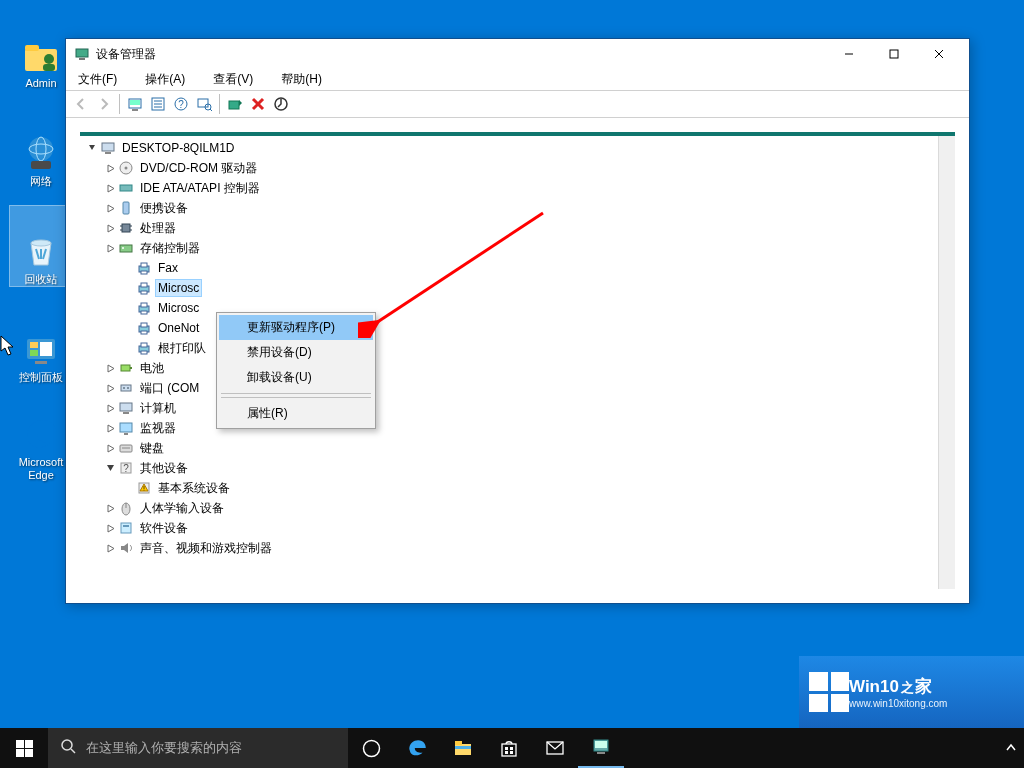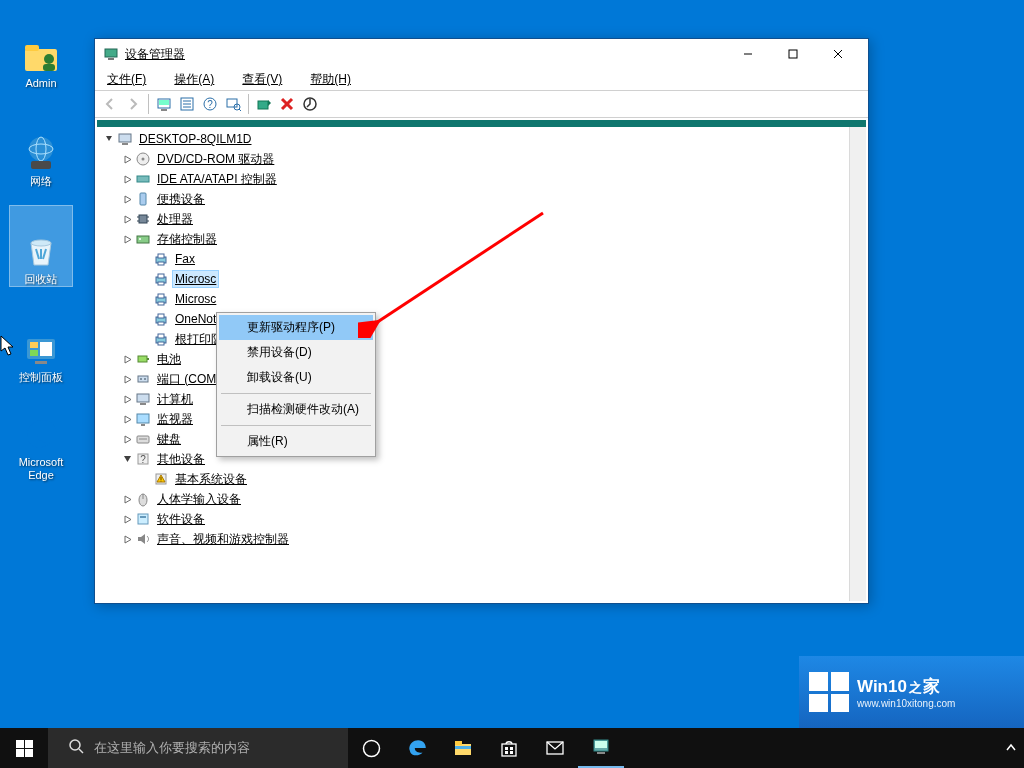--- a/index.html
+++ b/index.html
@@ -6,36 +6,36 @@
 body { width: 1024px; height: 768px; overflow: hidden; background: #0078d7; position: relative; }
 
 
 .desktop-icons { position: absolute; top: 10px; left: 10px; width: 62px; }
 .desktop-icon { width: 62px; height: 80px; display: flex; flex-direction: column; align-items: center; justify-content: flex-end; margin-bottom: 18px; cursor: pointer; }
 .desktop-icon.selected { background: rgba(255,255,255,0.25); outline: 1px solid rgba(255,255,255,0.5); }
 .desktop-icon .ico { width: 40px; height: 40px; display:flex; align-items:center; justify-content:center;}
 .desktop-icon .label { color: #fff; font-size: 11px; text-align: center; margin-top: 2px; text-shadow: 1px 1px 2px rgba(0,0,0,0.6); line-height: 1.2; }
 
 
-.window { position: absolute; left: 94px; top: 38px; width: 775px; height: 566px; background: #fff; border: 1px solid #0f4f8f; box-shadow: 2px 2px 12px rgba(0,0,0,0.25); display:flex; flex-direction:column;text-decoration:underline; }
+.window { position: absolute; left: 65px; top: 38px; width: 905px; height: 566px; background: #fff; border: 1px solid #0f4f8f; box-shadow: 2px 2px 12px rgba(0,0,0,0.25); display:flex; flex-direction:column; }
 .titlebar { height: 30px; display: flex; align-items: center; padding: 0 8px; background: #fff; }
 .titlebar .t-ico { width:16px; height:16px; margin-right:6px; }
 .titlebar .t-text { font-size: 12px; flex: 1; }
 .win-btns { display: flex; }
 .win-btn { width: 45px; height: 29px; display:flex; align-items:center; justify-content:center; font-size:12px; }
 
 .menubar { height: 21px; display:flex; align-items:center; padding: 0 6px; font-size:12px; gap: 16px; }
 .menubar .menu-item { padding: 1px 6px; }
 
 .toolbar { height: 28px; border-top:1px solid #d0d0d0; border-bottom:1px solid #d0d0d0; display:flex; align-items:center; padding: 0 4px; gap: 1px; }
 .toolbar .sep { width:1px; height:20px; background:#c0c0c0; margin:0 3px; }
 .toolbar .tbtn { width: 22px; height: 22px; display:flex; align-items:center; justify-content:center; }
 .toolbar .tbtn.disabled svg { opacity:0.4; }
 
-.client { flex:1; display:flex; border-top:7px solid #0f766e; margin: 2px; }
+.client { flex:1; display:flex; border-top:4px solid #0f766e; margin: 14px; }
 .tree-pane { flex:1; background:#fff; overflow:auto; padding: 2px 0; }
 .scroll-track { width:17px; background:#f0f0f0; border-left:1px solid #dadada; position:relative;}
 
 .tree ul { list-style:none; padding-left:18px; }
 .tree>ul { padding-left:4px; }
 .tree li { position:relative; }
 .node { display:flex; align-items:center; height:20px; font-size:12px; padding-left:2px; white-space:nowrap; }
 .node .expander { width:12px; height:12px; margin-right:2px; display:flex; align-items:center; justify-content:center; color:#6a6a6a; }
 .node .icon { width:16px; height:16px; margin-right:4px; display:flex; align-items:center; justify-content:center; }
 .node .lbl { padding: 1px 2px; }
@@ -47,36 +47,36 @@
 .context-menu .mi { padding: 4px 8px 4px 28px; }
 .context-menu .mi.selected { background:#91c9f7; }
 .context-menu .msep { height:1px; background:#c0c0c0; margin: 3px 2px; }
 
 
 .arrow { position:absolute; z-index:11; pointer-events:none; }
 
 
 .taskbar { position:absolute; bottom:0; left:0; width:100%; height:40px; background:#101010; display:flex; align-items:center; }
 .start-btn { width:48px; height:40px; display:flex; align-items:center; justify-content:center; }
-.search-box { width:300px; height:40px; background:#2b2b2b; display:flex; align-items:center; padding:0 20px; gap:10px; }
+.search-box { width:300px; height:40px; background:#2b2b2b; display:flex; align-items:center; padding:0 12px; gap:10px; }
 .search-box .s-ico { color:#e0e0e0; }
 .search-box .s-text { color:#b0b0b0; font-size:13px; }
 .task-icons { display:flex; height:40px; }
 .task-ic { width:46px; height:40px; display:flex; align-items:center; justify-content:center; }
 .task-ic.active { border-bottom:2px solid #76b9ed; }
 .tray { margin-left:auto; display:flex; align-items:center; height:40px; }
 .tray-item { padding:0 8px; color:#fff; font-size:12px; height:40px; display:flex; align-items:center; justify-content:center; }
 
 
 .activate-wm { position:absolute; right:12px; bottom:65px; text-align:right; color:rgba(255,255,255,0.55); z-index:5; pointer-events:none; }
 .activate-wm .l1 { font-size:18px; }
 .activate-wm .l2 { font-size:12px; }
 
 
-.site-logo { position:absolute; right:0; bottom:40px; width:225px; height:72px; background:linear-gradient(#1e88e5,#1565c0); display:flex; align-items:center; padding:0 10px; gap:8px; z-index:6;}
+.site-logo { position:absolute; right:0; bottom:40px; width:225px; height:72px; background:linear-gradient(#1e88e5,#1565c0); display:flex; align-items:center; padding:0 10px; z-index:6;}
 .site-logo .sq { width:40px; height:40px; display:grid; grid-template-columns:1fr 1fr; grid-template-rows:1fr 1fr; gap:3px; }
 .site-logo .sq div{ background:#fff; }
 .site-logo .txt { color:#fff; }
 .site-logo .txt .big { font-size:17px; font-weight:bold; display:flex; align-items:baseline;}
 .site-logo .txt .big .zhi{ font-size:13px; margin:0 1px 0 2px;}
 .site-logo .txt .sm { font-size:10px; opacity:0.9; }
 
 .cursor { position:absolute; z-index:50; pointer-events:none; }
 </style>
 </head>
@@ -566,21 +566,20 @@
     </div>
     <div class="scroll-track"></div>
   </div>
 </div>
 
 <div class="context-menu" id="ctx">
     <div class="mi selected">更新驱动程序(P)</div>
     <div class="mi">禁用设备(D)</div>
     <div class="mi">卸载设备(U)</div>
     <div class="msep"></div>
-    <div class="mi">扫描检测硬件改动(A)</div>
     <div class="msep"></div>
     <div class="mi">属性(R)</div>
   </div>
 
 <svg class="arrow" style="left:358px; top:208px;" width="190" height="130">
   <defs>
       <marker id="ah" markerWidth="12" markerHeight="10" refX="2" refY="5" orient="auto">
         <path d="M10 0 L0 5 L10 10 Z" fill="#ff0000"></path>
       </marker>
     </defs>

